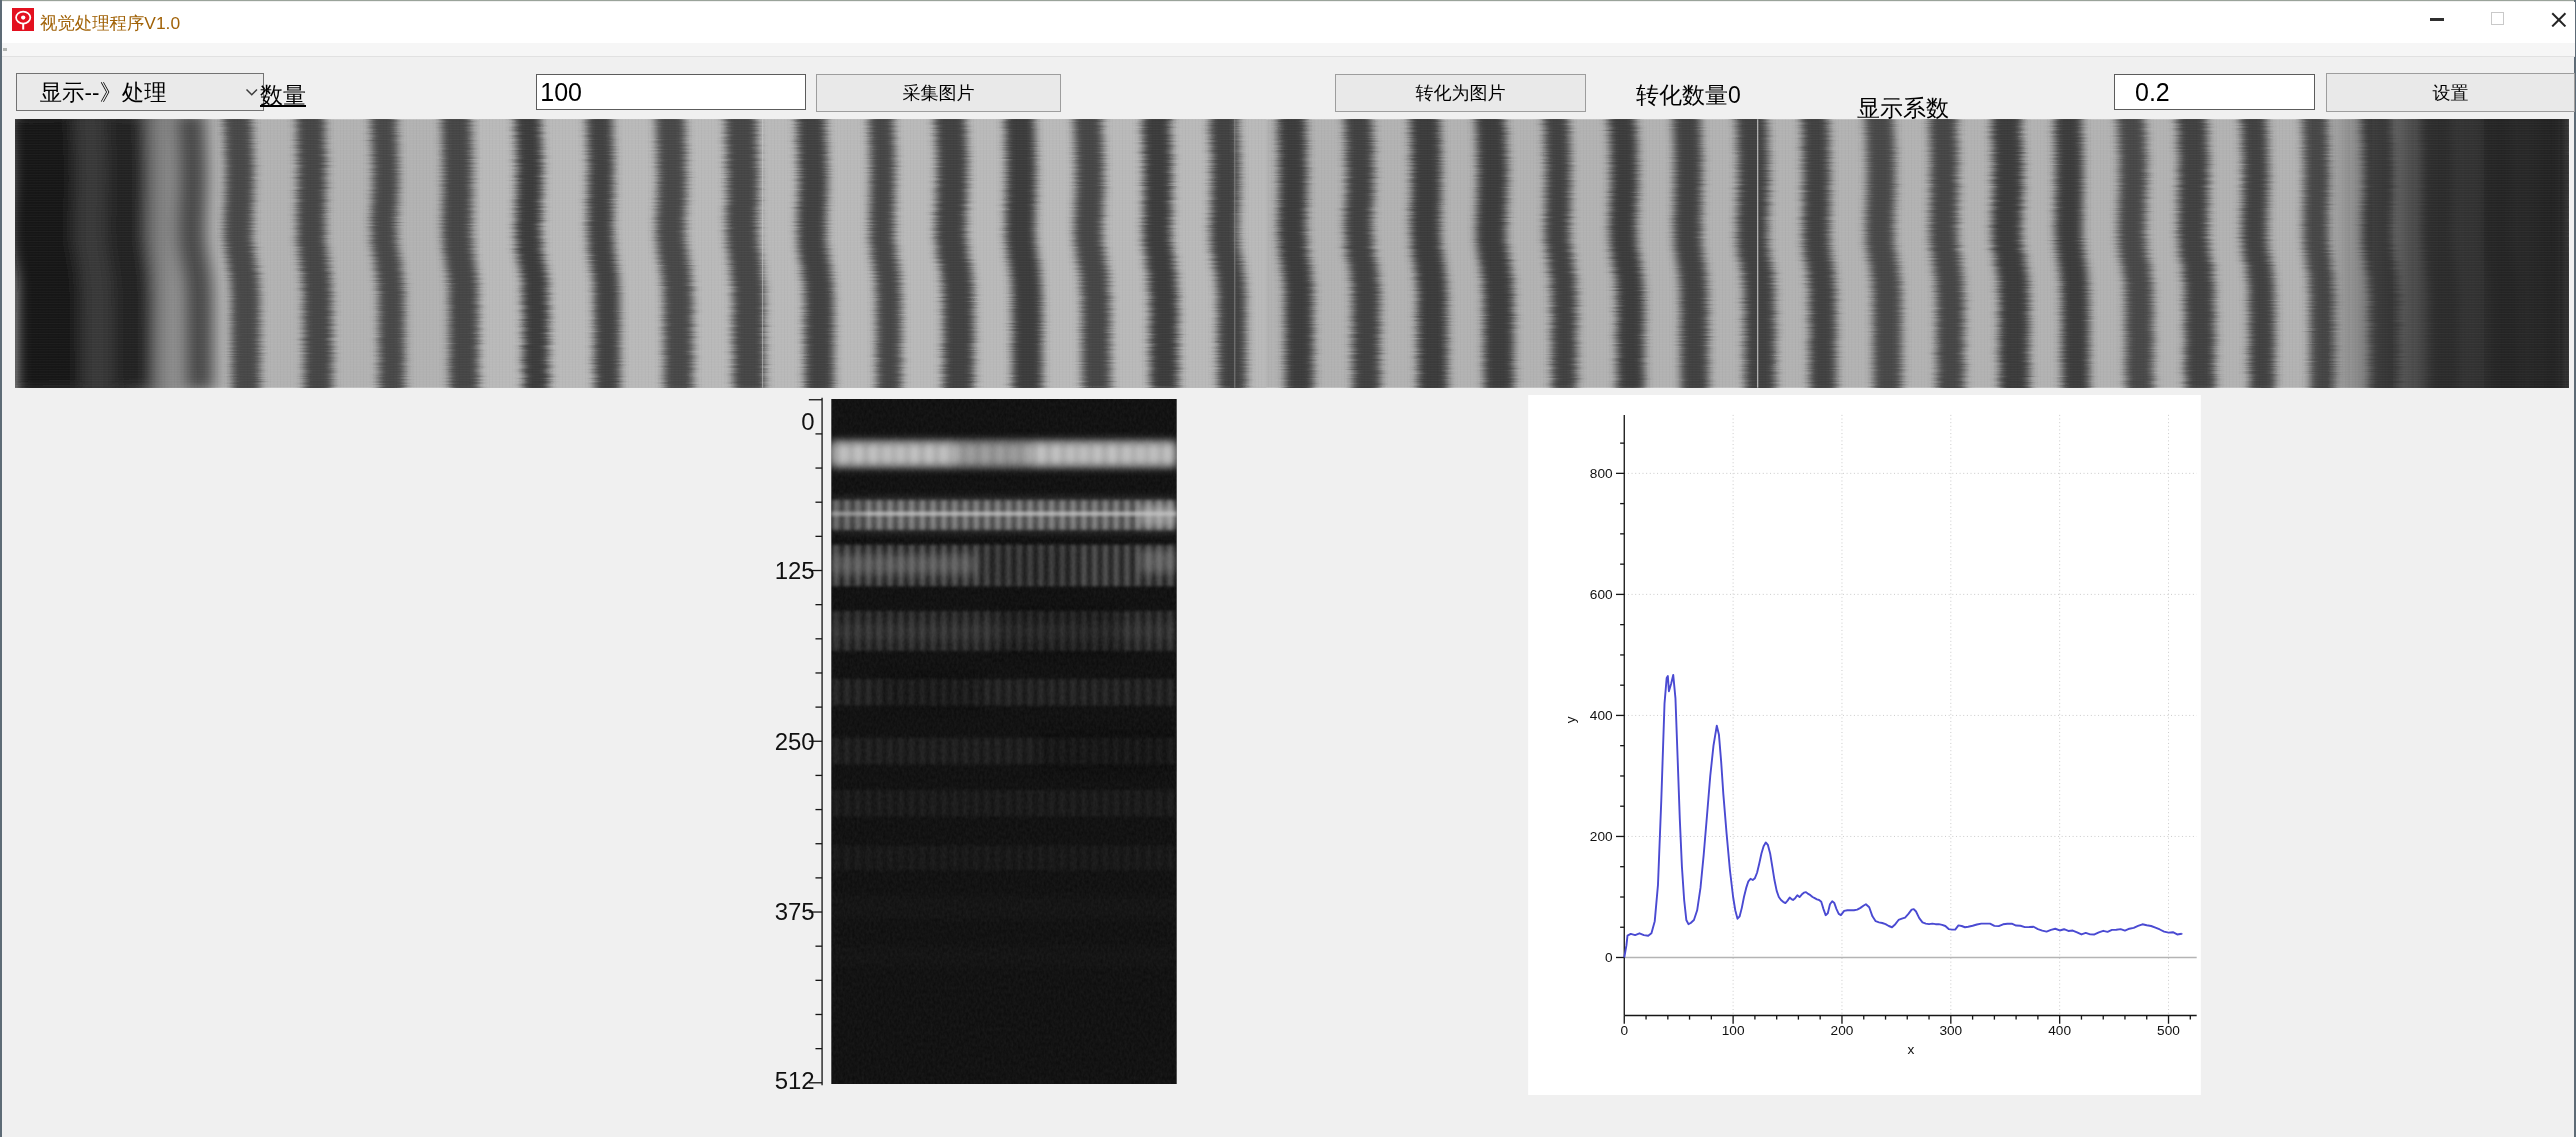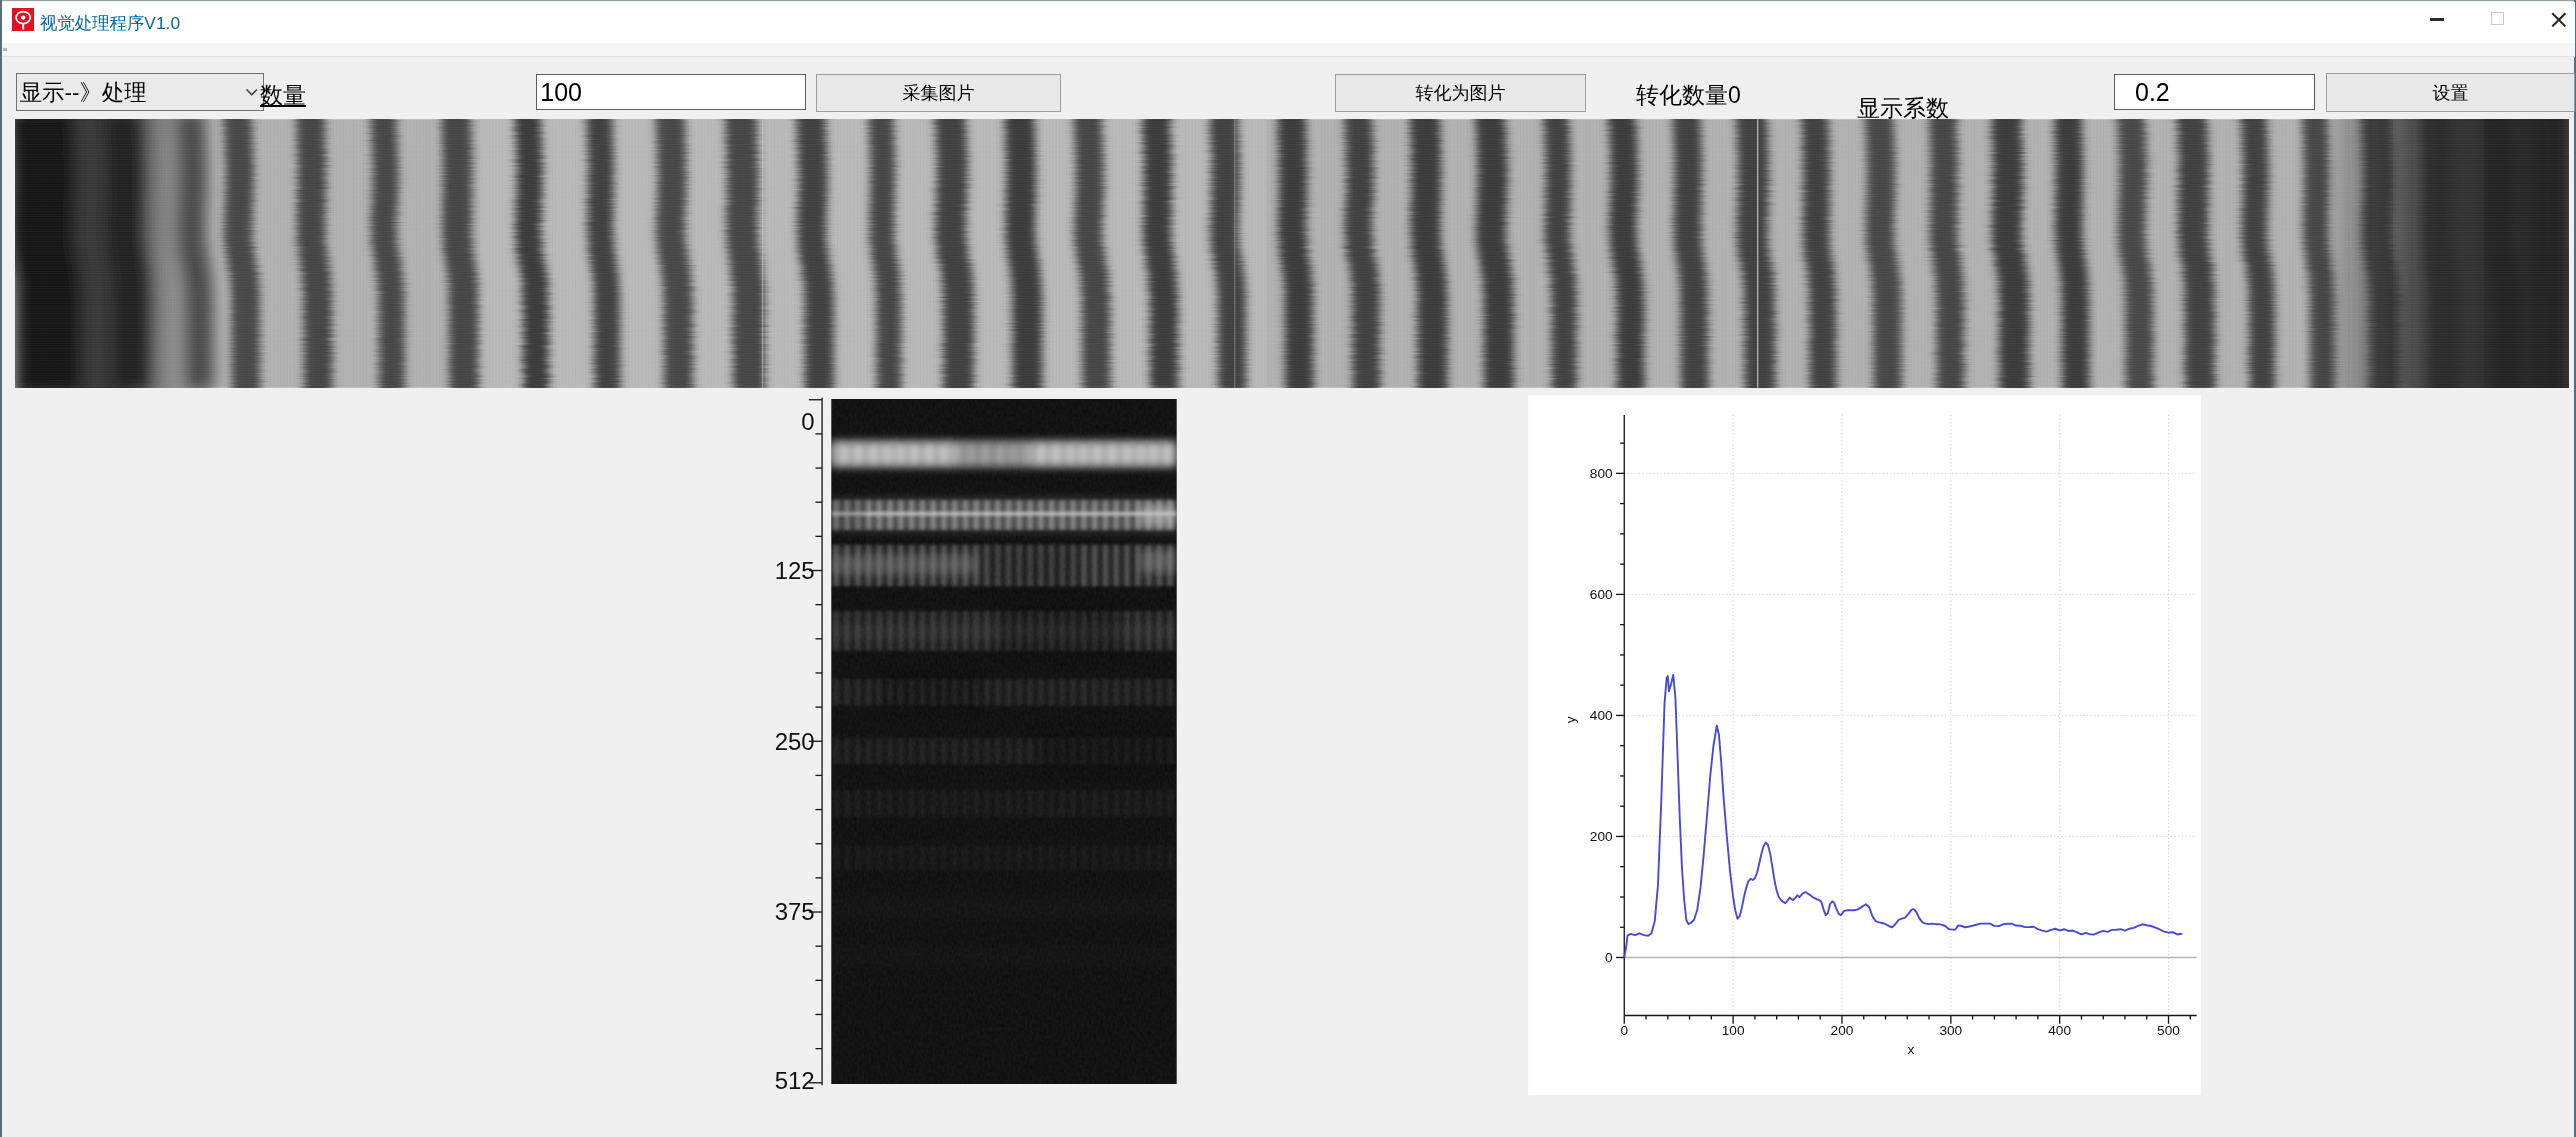--- a/index.html
+++ b/index.html
@@ -18,32 +18,32 @@
 <div class="abs" style="left:0;top:0;width:1.7px;height:1137px;background:#5d6b76;"></div>
 <div class="abs" style="left:2574px;top:0;width:1.7px;height:1137px;background:#5d6b76;"></div>
 
 <div class="abs" style="left:1.7px;top:1.7px;width:2573px;height:41px;background:#fff;"></div>
 <div class="abs" style="left:11.6px;top:8.3px;width:22.4px;height:22.4px;background:#e3101f;"></div>
 <svg class="abs" style="left:11.6px;top:8.3px;" width="22.4" height="22.4" viewBox="0 0 27 27">
   <ellipse cx="13.5" cy="11.5" rx="8.6" ry="7.2" fill="none" stroke="#fff" stroke-width="2.1"></ellipse>
   <circle cx="13.5" cy="11.5" r="2.6" fill="#fff"></circle>
   <line x1="13.5" y1="18.6" x2="13.5" y2="26" stroke="#fff" stroke-width="2.4"></line>
 </svg>
-<div class="abs" style="left:40px;top:10.8px;font-size:17.4px;color:#0369a1;">视觉处理程序V1.0</div>
+<div class="abs" style="left:40px;top:10.8px;font-size:17.4px;color:#a16207;">视觉处理程序V1.0</div>
 <div class="abs" style="left:2430px;top:18px;width:14px;height:3.3px;background:#2f2f2f;"></div>
 <div class="abs" style="left:2491px;top:12.4px;width:10.8px;height:10.8px;border:1.7px solid #c9c9c9;"></div>
 <svg class="abs" style="left:2551px;top:11.6px;" width="15.7" height="15.7" viewBox="0 0 19 19">
   <line x1="1.5" y1="1.5" x2="17.5" y2="17.5" stroke="#242424" stroke-width="2.4"></line>
   <line x1="17.5" y1="1.5" x2="1.5" y2="17.5" stroke="#242424" stroke-width="2.4"></line>
 </svg>
 
 <div class="abs" style="left:1.7px;top:43px;width:2573px;height:14px;background:#f6f6f6;border-bottom:0.8px solid #e1e1e1;box-sizing:border-box;"></div>
 <div class="abs" style="left:3.3px;top:48px;width:3.3px;height:3.3px;background:#b2b5b2;"></div>
 
-<div class="abs" style="left:15.7px;top:73px;width:248px;height:38px;background:#eaeaea;border:0.8px solid #727272;box-sizing:border-box;display:flex;align-items:center;font-size:22.4px;color:#000;padding-left:3px;">显示--》处理</div>
+<div class="abs" style="left:15.7px;top:73px;width:248px;height:38px;background:#eaeaea;border:0.8px solid #727272;box-sizing:border-box;display:flex;align-items:center;font-size:22.4px;color:#000;padding-left:23px;">显示--》处理</div>
 <svg class="abs" style="left:245px;top:88px;" width="15" height="9" viewBox="0 0 20 12">
   <polyline points="2,2 9,9 16,2" fill="none" stroke="#3c3c3c" stroke-width="2"></polyline>
 </svg>
 <div class="lab" style="left:260px;top:80px;text-decoration:underline;">数量</div>
 <div class="inp" style="left:536px;top:74px;width:270px;height:36px;">100</div>
 <div class="btn" style="left:816px;top:74px;width:243px;height:36px;">采集图片</div>
 <div class="btn" style="left:1335px;top:74px;width:249px;height:36px;">转化为图片</div>
 <div class="lab" style="left:1594px;top:80px;margin-left:42px;">转化数量0</div>
 <div class="lab" style="left:1857px;top:93px;">显示系数</div>
 <div class="inp" style="left:2114px;top:74px;width:201px;height:36px;padding-left:20px;">0.2</div>

